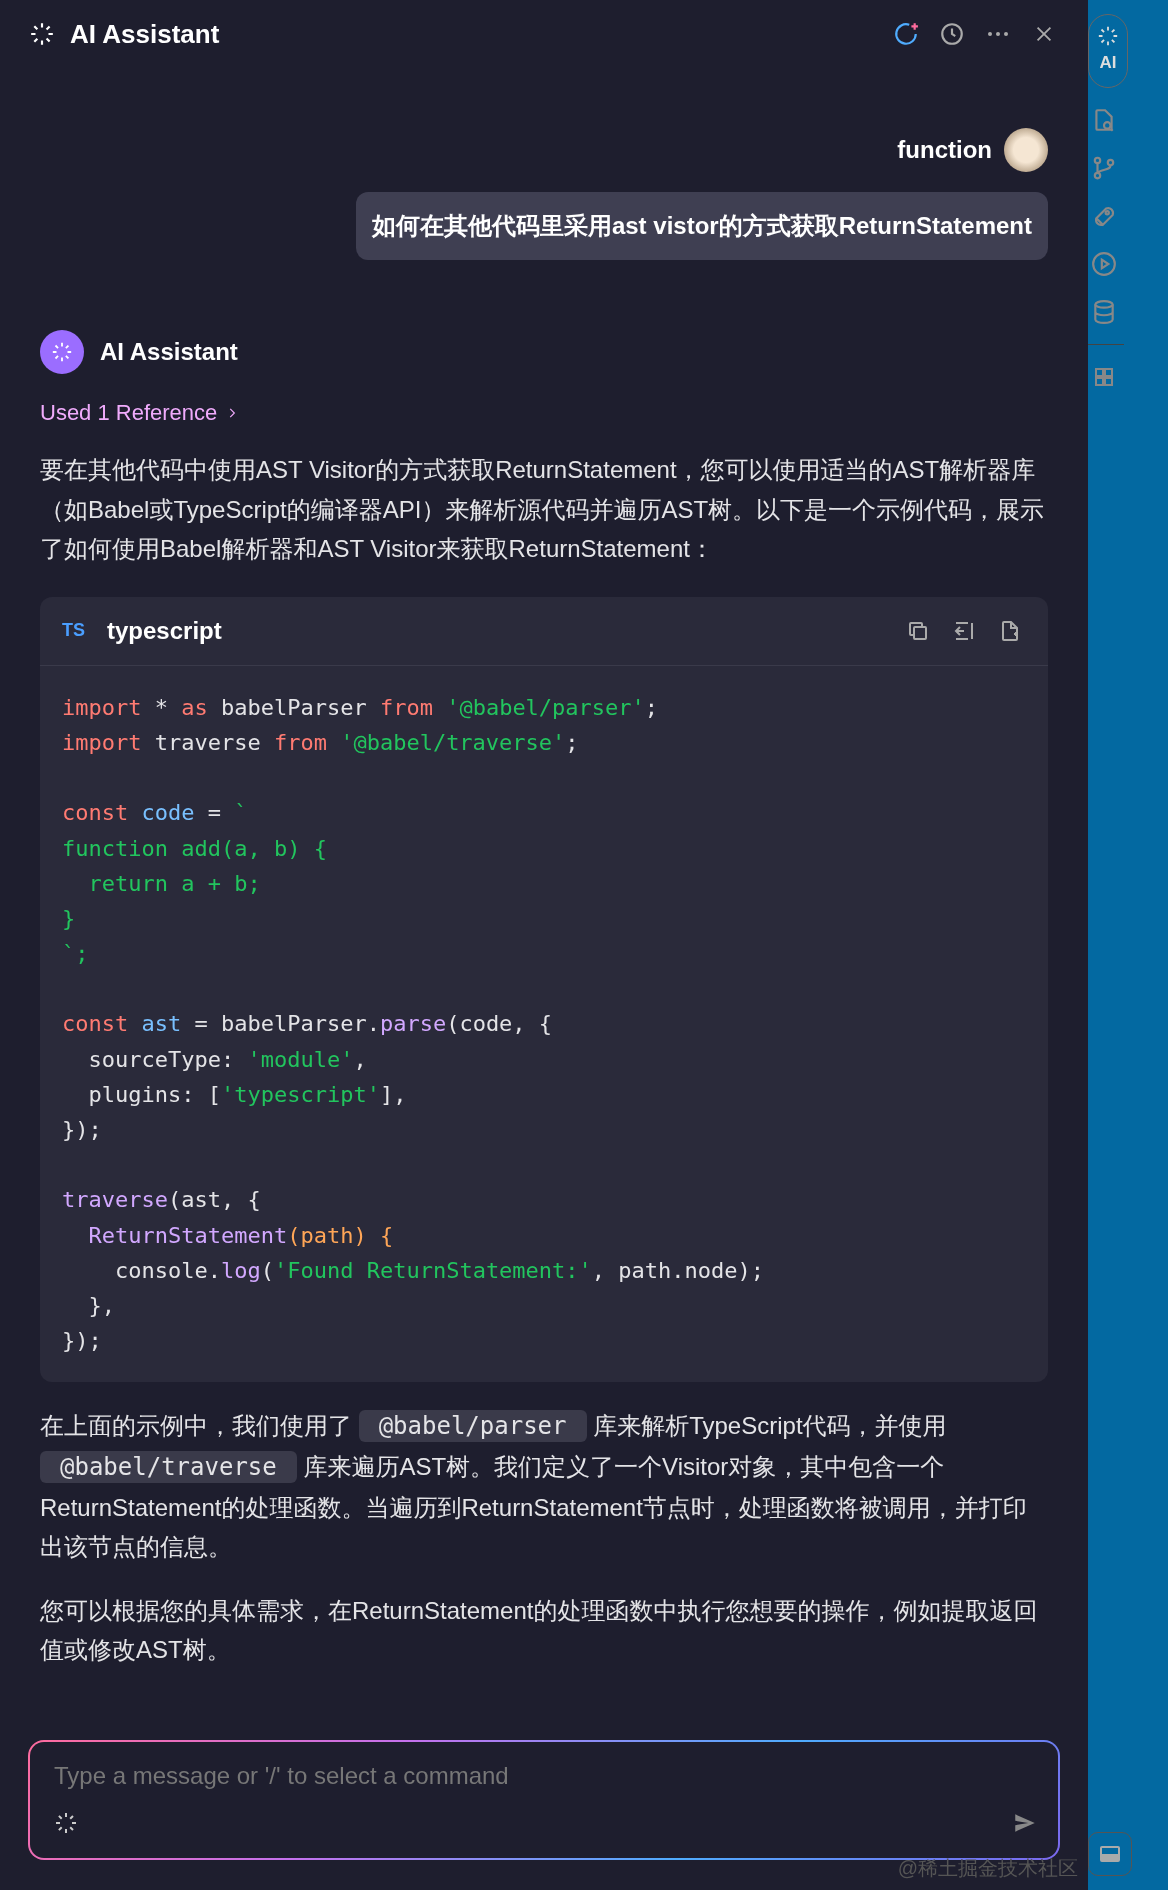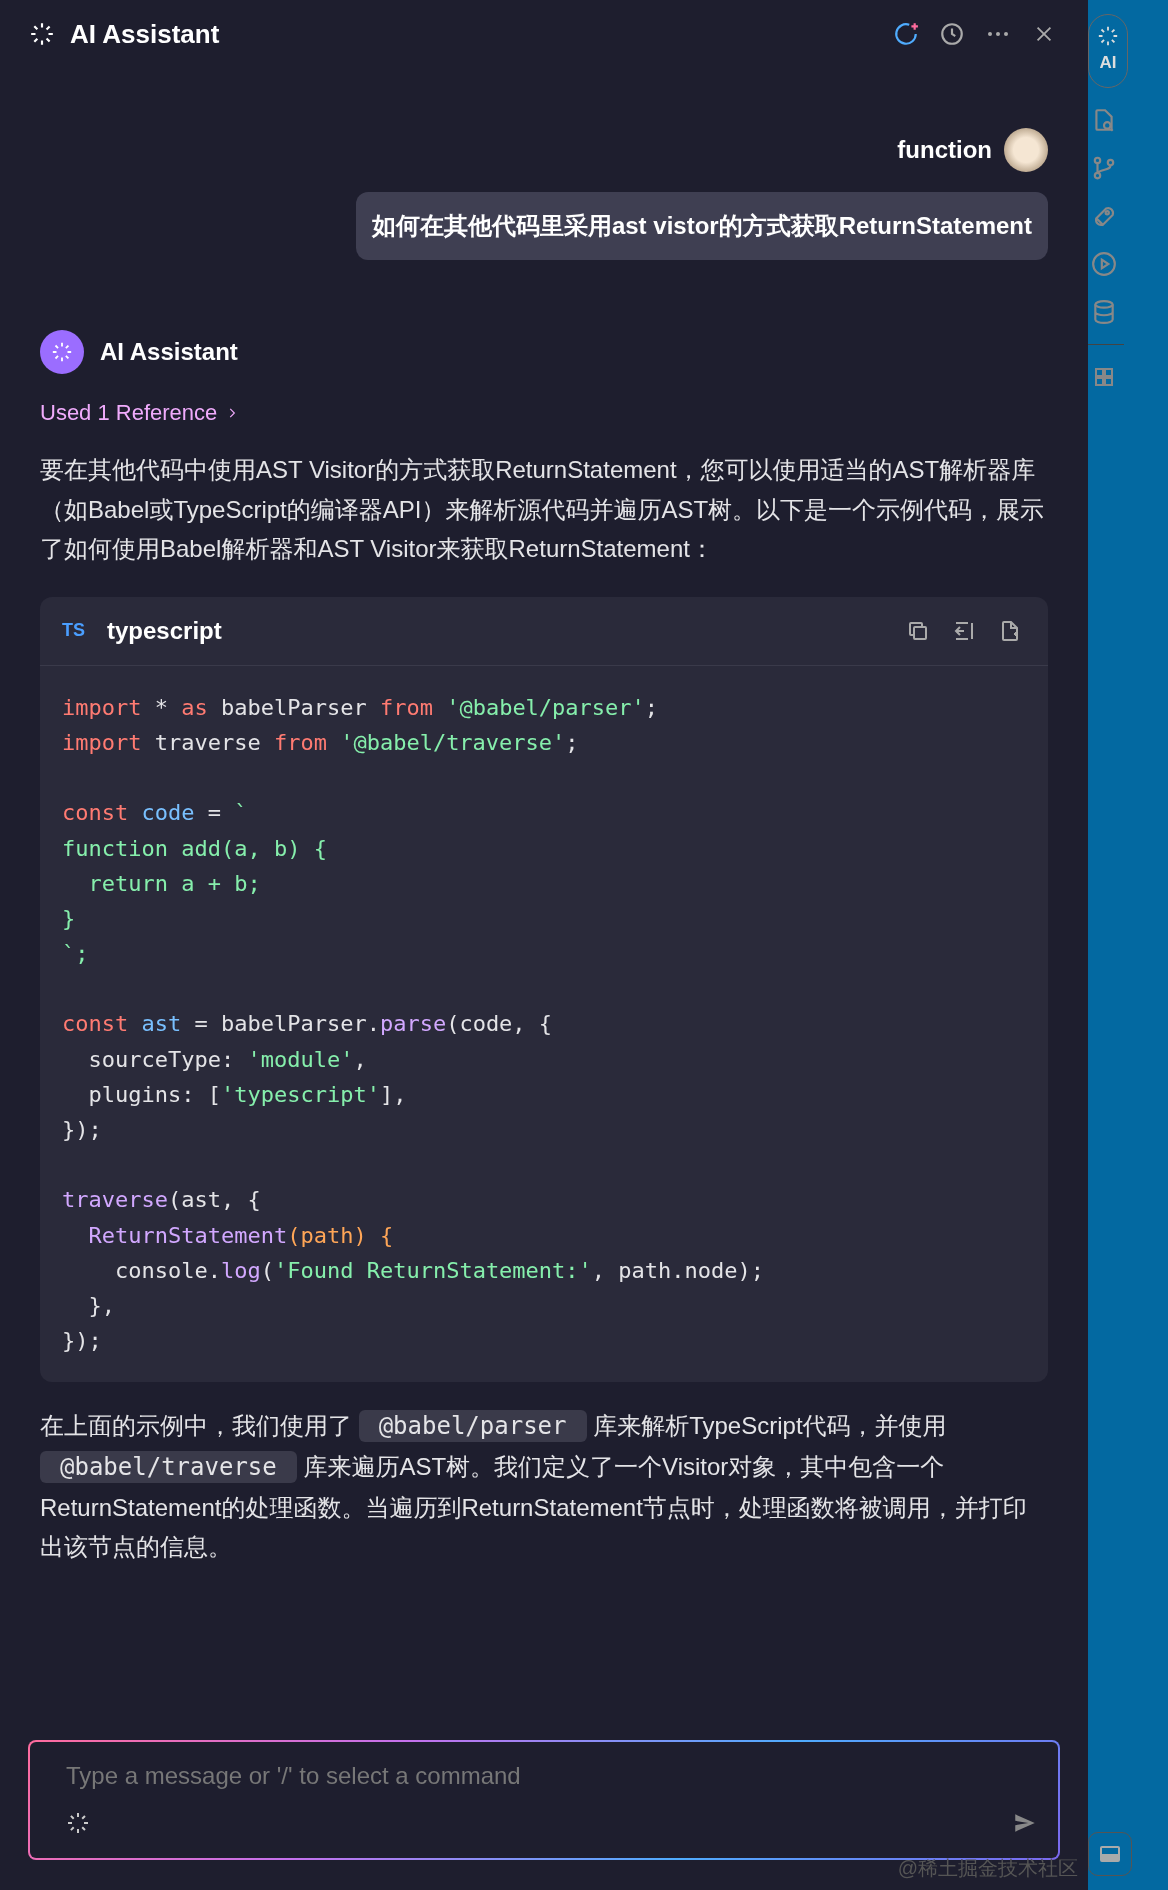--- a/index.html
+++ b/index.html
@@ -22,23 +22,23 @@
 .reference{font-size:22px;color:#f0abfc;margin-top:26px;display:flex;align-items:center;gap:8px;cursor:pointer}
 .para{font-size:24px;line-height:1.65;color:#e4e4e7;margin-top:24px}
 .code-chip{background:#3a3a4a;border-radius:6px;padding:2px 20px;font-family:monospace}
 .code-block{background:#2a2a3a;border-radius:12px;margin-top:28px;overflow:hidden}
 .code-header{display:flex;align-items:center;padding:18px 22px;border-bottom:1px solid #3a3a4a}
 .ts-badge{color:#4a9eff;font-weight:700;font-size:18px;margin-right:22px}
 .lang-label{font-size:24px;font-weight:600;color:#fff}
 .code-spacer{flex:1}
 .code-btn{width:32px;height:32px;display:flex;align-items:center;justify-content:center;color:#aaa;cursor:pointer;margin-left:14px}
 .code-body{padding:24px 22px;font-family:"SF Mono",Monaco,Consolas,monospace;font-size:22px;line-height:1.6;white-space:pre;overflow-x:auto}
-.k{color:#ff7b72}.s{color:#86efac}.v{color:#e4e4e7}.f{color:#d2a8ff}.p{color:#ffa657}.c{color:#79c0ff}
+.k{color:#ff7b72}.s{color:#22c55e}.v{color:#e4e4e7}.f{color:#d2a8ff}.p{color:#ffa657}.c{color:#79c0ff}
 .input-area{padding:20px 28px 30px 28px}
-.input-box{border:2px solid transparent;border-radius:8px;padding:20px 20px 18px 36px;background:linear-gradient(#1e1e2e,#1e1e2e) padding-box,linear-gradient(135deg,#ff6b9d,#c471ed,#4facfe,#7b68ee) border-box;min-height:120px;display:flex;flex-direction:column}
+.input-box{border:2px solid transparent;border-radius:16px;padding:20px 20px 18px 24px;background:linear-gradient(#1e1e2e,#1e1e2e) padding-box,linear-gradient(135deg,#ff6b9d,#c471ed,#4facfe,#7b68ee) border-box;min-height:120px;display:flex;flex-direction:column}
 .input-text{color:#777;font-size:24px;flex:1}
 .input-bottom{display:flex;justify-content:space-between;align-items:center;margin-top:18px}
 .sidebar{width:80px;background:#0369a1;display:flex;flex-direction:column;align-items:flex-start;padding:14px 0;gap:16px}
 .ai-tab{border:1.5px solid #666;border-radius:20px;padding:10px 8px 14px 8px;display:flex;flex-direction:column;align-items:center;gap:6px}
 .ai-tab-label{font-size:17px;font-weight:700;color:#ddd}
 .side-icon{width:32px;height:32px;display:flex;align-items:center;justify-content:center;color:#888;cursor:pointer}
 .side-divider{width:36px;height:1px;background:#444}
 .bottom-icon{margin-top:auto;width:44px;height:44px;border:1.5px solid #555;border-radius:10px;display:flex;align-items:center;justify-content:center;color:#aaa}
 .watermark{position:fixed;bottom:8px;right:90px;color:#555;font-size:20px}
 svg{stroke:currentColor;fill:none;stroke-width:2}
@@ -149,20 +149,21 @@
 <span class="f">  ReturnStatement</span><span class="p">(path) {</span>
 <span class="v">    console.</span><span class="f">log</span><span class="v">(</span><span class="s">'Found ReturnStatement:'</span><span class="v">, path.node);</span>
 <span class="v">  },</span>
 <span class="v">});</span></div>
     </div>
 
     <div class="para">
       <span>在上面的示例中，我们使用了 </span><span class="code-chip">@babel/parser</span><span> 库来解析TypeScript代码，并使用 </span><span class="code-chip">@babel/traverse</span><span> 库来遍历AST树。我们定义了一个Visitor对象，其中包含一个ReturnStatement的处理函数。当遍历到ReturnStatement节点时，处理函数将被调用，并打印出该节点的信息。</span>
     </div>
 
+    <div class="para">您可以根据您的具体需求，在ReturnStatement的处理函数中执行您想要的操作，例如提取返回值或修改AST树。</div>
   </div>
 
   <div class="input-area">
     <div class="input-box">
       <div class="input-text">Type a message or '/' to select a command</div>
       <div class="input-bottom">
         <span><svg width="24" height="24" viewBox="0 0 24 24">
               <path d="M12 2v4M12 18v4M4.9 4.9l2.8 2.8M16.2 16.2l2.8 2.8M2 12h4M18 12h4M4.9 19.1l2.8-2.8M16.2 7.8l2.8-2.8" stroke="#ccc"></path>
             </svg></span>
         <span><svg width="26" height="26" viewBox="0 0 24 24">

